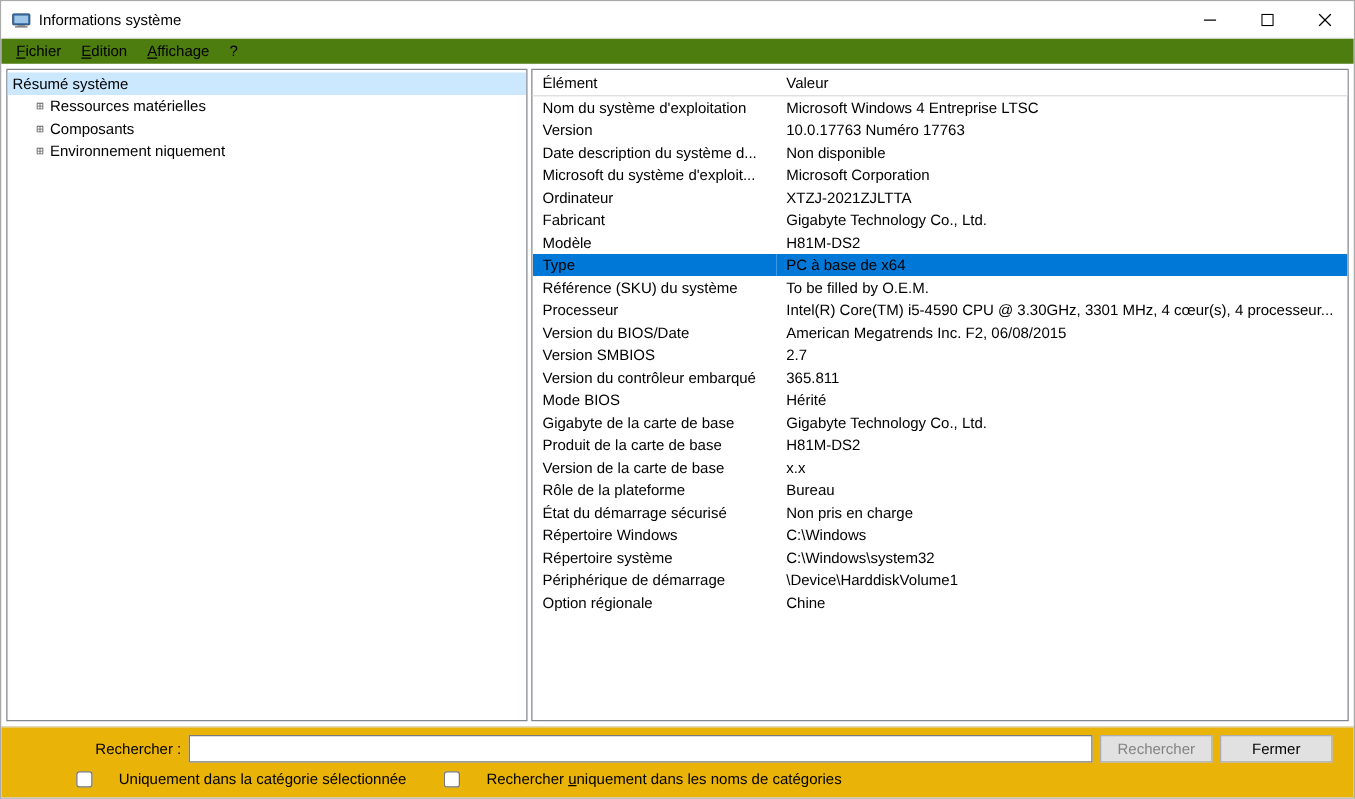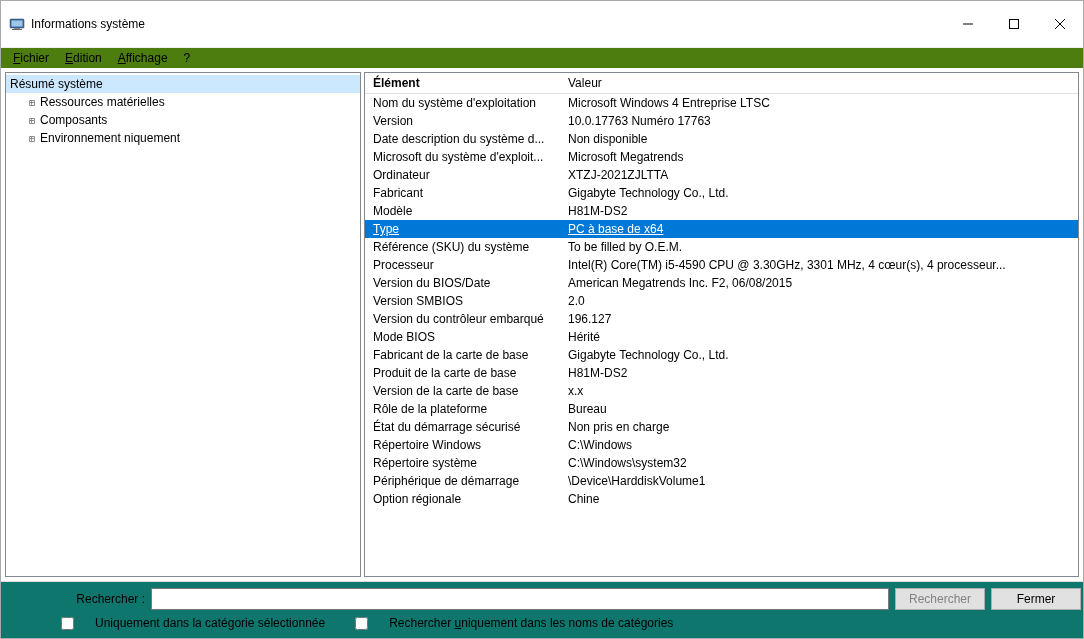--- a/index.html
+++ b/index.html
@@ -8,21 +8,21 @@
   font-size: 12px;
   background: #fff;
   width: 1084px;
   height: 639px;
   overflow: hidden;
   display: flex;
   flex-direction: column;
   border: 1px solid #aaa;
 }
 .titlebar {
-  height: 47px;
+  height: 30px;
   display: flex;
   align-items: center;
   background: #fff;
   border-bottom: 1px solid #eee;
 }
 .titlebar .icon {
   width: 16px; height: 16px;
   margin: 0 6px 0 8px;
   display: inline-flex;
   align-items: center; justify-content: center;
@@ -52,21 +52,21 @@
 .menu-item .ul { text-decoration: underline; }
 
 .content {
   flex: 1;
   display: flex;
   padding: 4px;
   gap: 3px;
   min-height: 0;
 }
 .tree-pane {
-  width: 356px;
+  width: 417px;
   border: 1px solid #828790;
   background: #fff;
   padding: 2px 0;
   overflow: auto;
 }
 .tree-node {
   display: flex;
   align-items: center;
   height: 18px;
   padding-left: 4px;
@@ -107,41 +107,40 @@
 .detail-table th {
   text-align: left;
   font-weight: normal;
   padding: 3px 8px;
   font-size: 12px;
   background: #fff;
   position: sticky;
   top: 0;
   border-bottom: 1px solid #e0e0e0;
 }
-.detail-table th:first-child { width: 195px; font-weight: bold; }
+.detail-table th:first-child { width: 195px; }
 .detail-table td {
   padding: 2px 8px;
   font-size: 12px;
   white-space: nowrap;
   overflow: hidden;
   text-overflow: ellipsis;
   max-width: 0;
 }
 .detail-table td:first-child { width: 195px; max-width: 195px; }
 .detail-table tr.selected td {
   background: #0078d7;
-  color: #ffffff;
-  text-decoration: underline;
+  color: #000000;
 }
 .detail-table tr { cursor: pointer; }
 
 .footer {
   border-top: 1px solid #ddd;
-  padding: 6px 2px 8px 10px;
-  background: #0f766e;
+  padding: 6px 17px 8px 10px;
+  background: #eab308;
 }
 .search-row {
   display: flex;
   align-items: center;
   gap: 6px;
   margin-bottom: 6px;
 }
 .search-label {
   width: 134px;
   text-align: right;
@@ -266,21 +265,21 @@
             <tr>
               <td>Version</td>
               <td>10.0.17763 Numéro 17763</td>
             </tr>
             <tr>
               <td>Date description du système d...</td>
               <td>Non disponible</td>
             </tr>
             <tr>
               <td>Microsoft du système d'exploit...</td>
-              <td>Microsoft Megatrends</td>
+              <td>Microsoft Corporation</td>
             </tr>
             <tr>
               <td>Ordinateur</td>
               <td>XTZJ-2021ZJLTTA</td>
             </tr>
             <tr>
               <td>Fabricant</td>
               <td>Gigabyte Technology Co., Ltd.</td>
             </tr>
             <tr>
@@ -298,32 +297,32 @@
             <tr>
               <td>Processeur</td>
               <td>Intel(R) Core(TM) i5-4590 CPU @ 3.30GHz, 3301 MHz, 4 cœur(s), 4 processeur...</td>
             </tr>
             <tr>
               <td>Version du BIOS/Date</td>
               <td>American Megatrends Inc. F2, 06/08/2015</td>
             </tr>
             <tr>
               <td>Version SMBIOS</td>
-              <td>2.0</td>
+              <td>2.7</td>
             </tr>
             <tr>
               <td>Version du contrôleur embarqué</td>
-              <td>196.127</td>
+              <td>365.811</td>
             </tr>
             <tr>
               <td>Mode BIOS</td>
               <td>Hérité</td>
             </tr>
             <tr>
-              <td>Fabricant de la carte de base</td>
+              <td>Gigabyte de la carte de base</td>
               <td>Gigabyte Technology Co., Ltd.</td>
             </tr>
             <tr>
               <td>Produit de la carte de base</td>
               <td>H81M-DS2</td>
             </tr>
             <tr>
               <td>Version de la carte de base</td>
               <td>x.x</td>
             </tr>

